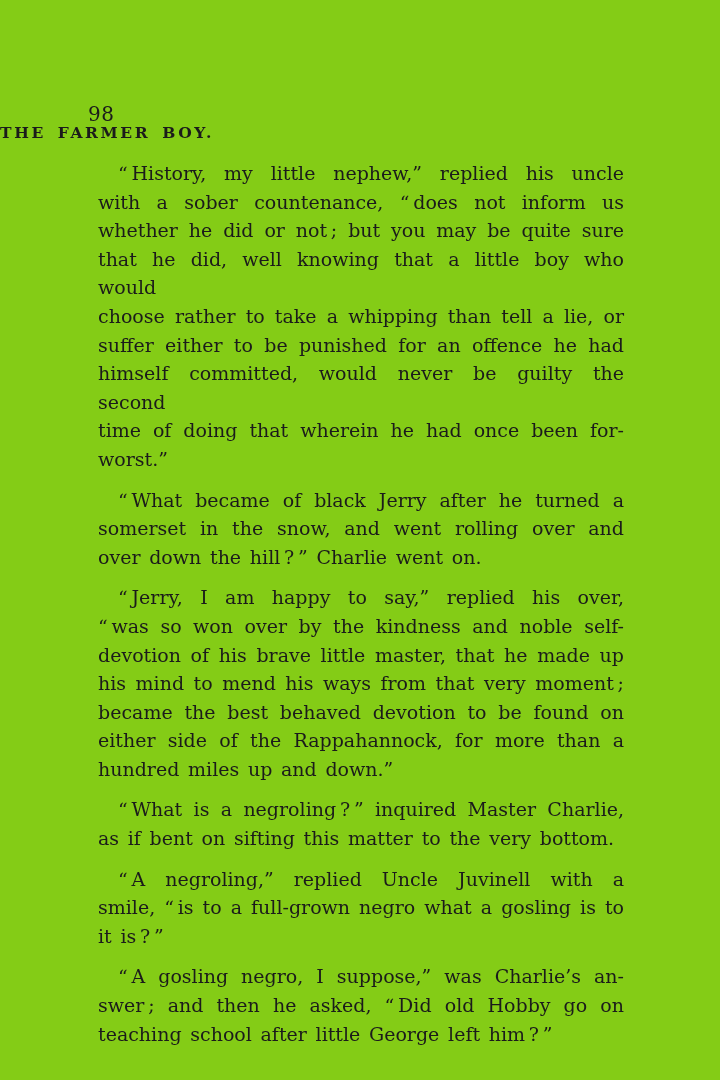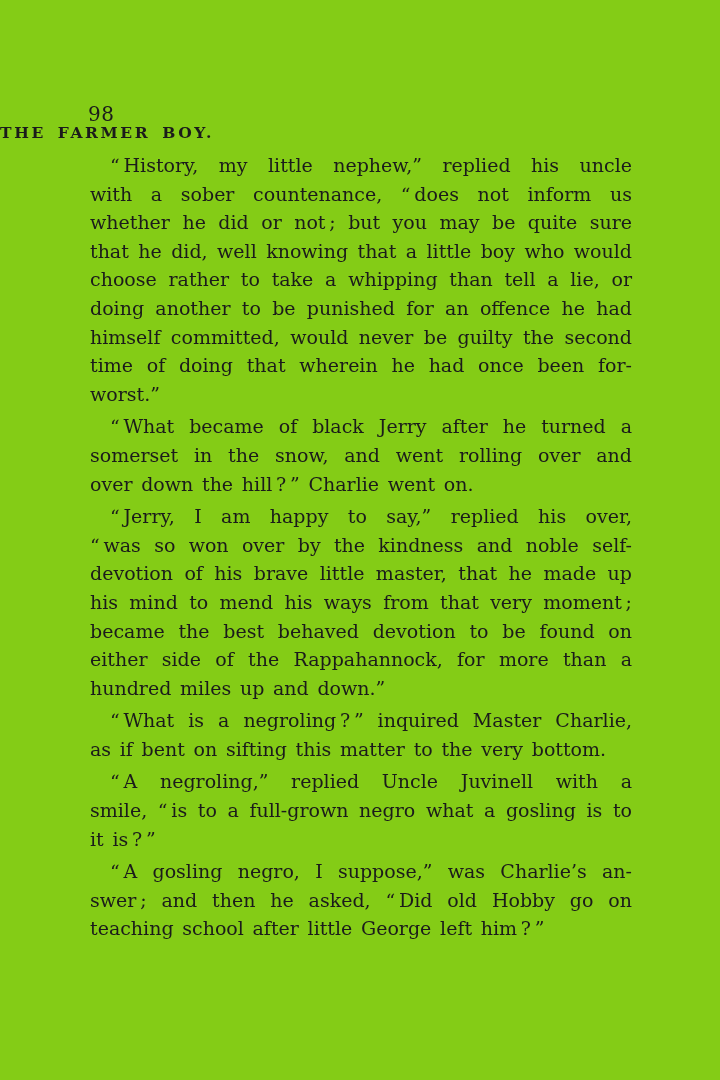--- a/index.html
+++ b/index.html
@@ -44,21 +44,21 @@
     letter-spacing: 2.6px;
     word-spacing: 4px;
   }
   .text-block {
     position: absolute;
     left: 86px;
     top: 147px;
     width: 550px;
   }
   .paragraph {
-    margin: 4px;
+    margin: 12px;
     padding: 0;
   }
   .line {
     font-size: 19px;
     line-height: 28.6px;
     word-spacing: 0.14em;
     text-align: justify;
     text-align-last: justify;
     white-space: normal;
   }
@@ -78,21 +78,21 @@
     <div class="running-title">THE FARMER BOY.</div>
   </div>
 
   <div class="text-block">
       <div class="paragraph">
         <div class="line first">“ History, my little nephew,” replied his uncle</div>
         <div class="line">with a sober countenance, “ does not inform us</div>
         <div class="line">whether he did or not ; but you may be quite sure</div>
         <div class="line">that he did, well knowing that a little boy who would</div>
         <div class="line">choose rather to take a whipping than tell a lie, or</div>
-        <div class="line">doing another to be punished for an offence he had</div>
+        <div class="line">suffer either to be punished for an offence he had</div>
         <div class="line">himself committed, would never be guilty the second</div>
         <div class="line">time of doing that wherein he had once been for-</div>
         <div class="line last">worst.”</div>
       </div>
       <div class="paragraph">
         <div class="line first">“ What became of black Jerry after he turned a</div>
         <div class="line">somerset in the snow, and went rolling over and</div>
         <div class="line last">over down the hill ? ” Charlie went on.</div>
       </div>
       <div class="paragraph">

